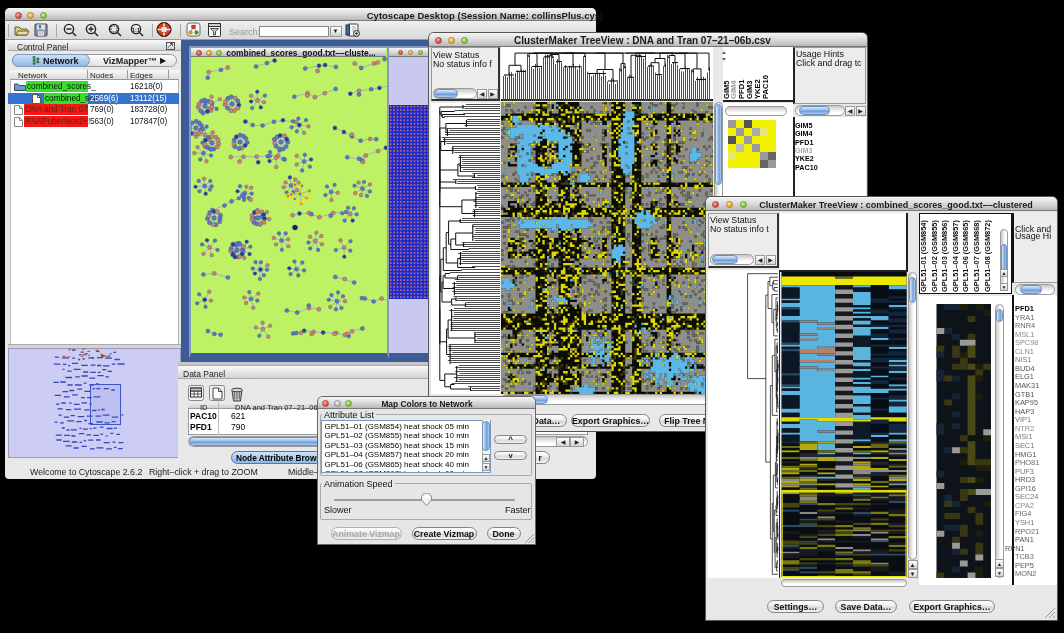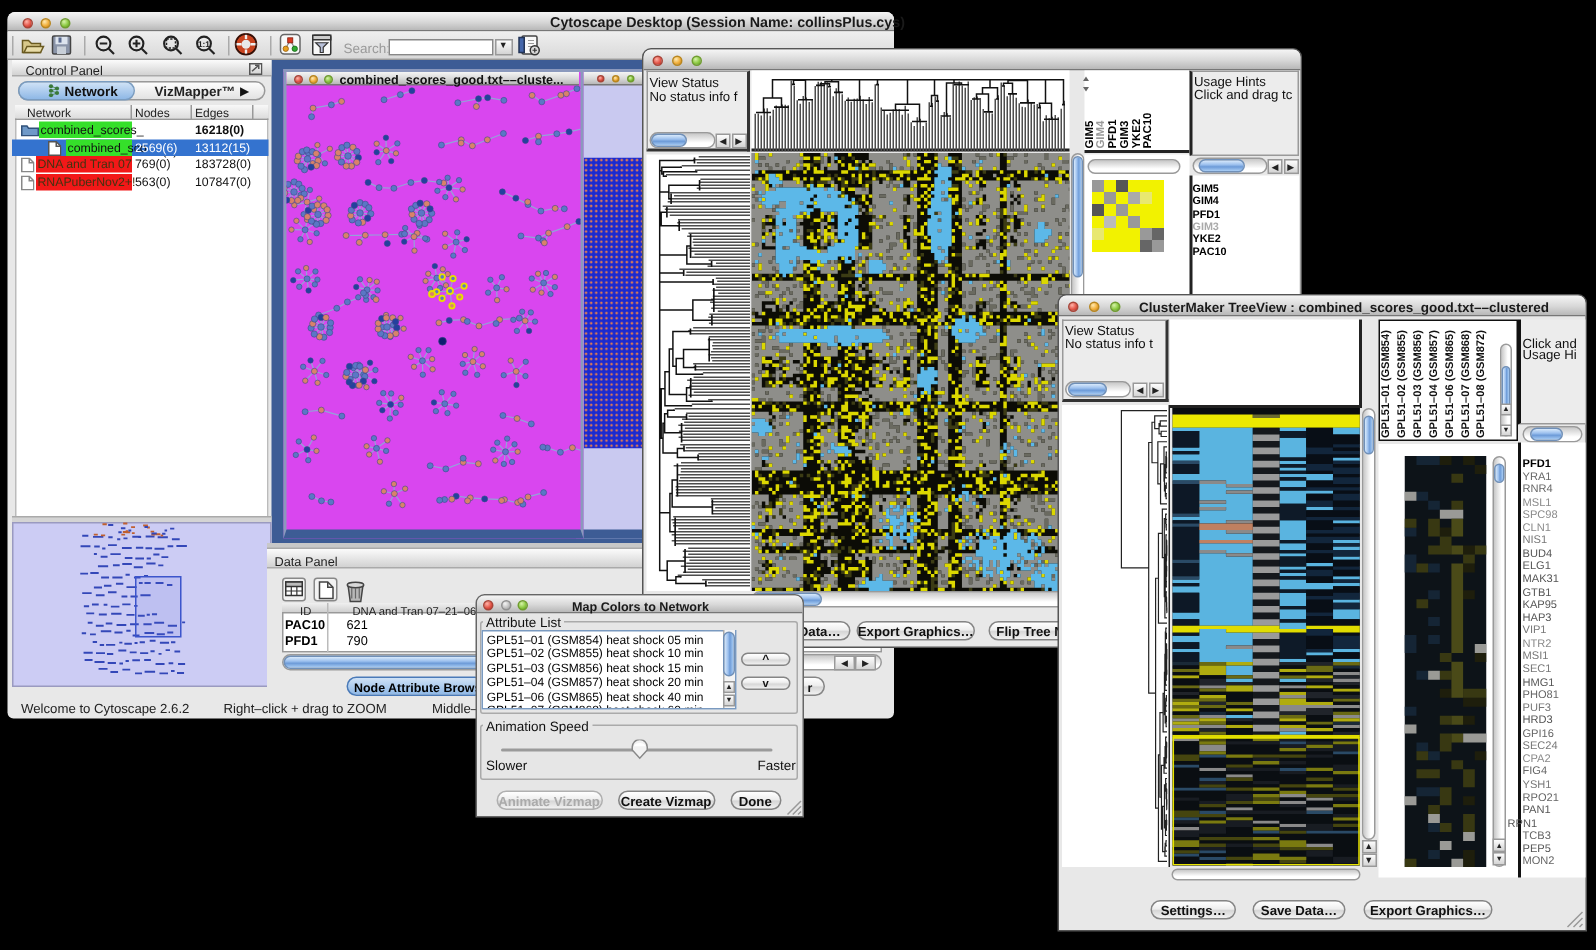--- a/index.html
+++ b/index.html
@@ -122,21 +122,21 @@
       <div class="t" style="left:122px;top:31px;font-size:8px;color:#222;font-weight:normal;">Edges</div>
       <div class="abs" style="left:79px;top:30px;width:1px;height:10px;background:#999"></div>
       <div class="abs" style="left:119px;top:30px;width:1px;height:10px;background:#999"></div>
       <div class="abs" style="left:160px;top:30px;width:1px;height:10px;background:#999"></div>
       <svg class="abs" style="left:6px;top:42px" width="12" height="9">
         <path d="M0.5 8.5 V2 L4 2 L5 3.5 L11.5 3.5 V8.5 Z" fill="#6f99c8" stroke="#31517a"></path>
       </svg>
       <div class="abs" style="left:18px;top:41px;width:62px;height:11px;background:#35e02a"></div>
       <div class="t" style="left:19px;top:42px;font-size:8.2px;color:#111;font-weight:normal;">combined_scores_</div>
       <div class="t" style="left:82px;top:42px;font-size:8.2px;color:#111;font-weight:normal;margin-top:14px;">2764(0)</div>
-      <div class="t" style="left:122px;top:42px;font-size:8.2px;color:#111;font-weight:bold;">16218(0)</div>
+      <div class="t" style="left:122px;top:42px;font-size:8.2px;color:#111;font-weight:normal;">16218(0)</div>
       <div class="abs" style="left:0px;top:52.5px;width:171px;height:11px;background:#3473cf"></div>
       <svg class="abs" style="left:24px;top:53.5px" width="9" height="10">
         <path d="M0.5 9.5 V0.5 H5.5 L8.5 3.5 V9.5 Z" fill="#fff" stroke="#555"></path>
         <path d="M5.5 0.5 V3.5 H8.5" fill="none" stroke="#555"></path>
       </svg>
       <div class="abs" style="left:36px;top:52.5px;width:44px;height:11px;background:#35e02a"></div>
       <div class="t" style="left:37px;top:53.5px;font-size:8.2px;color:#111;font-weight:normal;">combined_sco</div>
       <div class="t" style="left:82px;top:53.5px;font-size:8.2px;color:#fff;font-weight:normal;">2569(6)</div>
       <div class="t" style="left:122px;top:53.5px;font-size:8.2px;color:#fff;font-weight:normal;">13112(15)</div>
       <svg class="abs" style="left:6px;top:65px" width="9" height="10">
@@ -197,40 +197,40 @@
     <div class="t" style="left:226px;top:403px;font-size:8.5px;color:#000;font-weight:normal;">621</div>
     <div class="t" style="left:185px;top:414px;font-size:8.5px;color:#000;font-weight:bold;">PFD1</div>
     <div class="t" style="left:226px;top:414px;font-size:8.5px;color:#000;font-weight:normal;">790</div>
     <div class="sbtrack" style="left:183px;top:428px;width:400px;height:11px"></div>
     <div class="sbthumb" style="left:184px;top:429px;width:135px;height:9px"></div>
     <div class="sqbtn" style="left:551px;top:428.5px;width:14px;height:10px;font-size:6px">◀</div>
     <div class="sqbtn" style="left:565px;top:428.5px;width:14px;height:10px;font-size:6px">▶</div>
     <div class="abs" style="left:226px;top:443px;width:92px;height:13px;background:linear-gradient(#cfe2f6,#8fb8e6);border:1.5px solid #4a7ab8;border-radius:7px"></div>
     <div class="t" style="left:231px;top:445px;font-size:8.3px;color:#000;font-weight:bold;">Node Attribute Brows</div>
     <div class="abs pill" style="left:525px;top:443px;width:20px;height:13px;font-size:8.3px">r</div>
-    <div class="t" style="left:9px;top:459px;font-size:8.8px;color:#222;font-weight:normal;">Welcome to Cytoscape 2.6.2</div>
+    <div class="t" style="left:25px;top:459px;font-size:8.8px;color:#222;font-weight:normal;">Welcome to Cytoscape 2.6.2</div>
     <div class="t" style="left:144px;top:459px;font-size:8.8px;color:#222;font-weight:normal;">Right–click + drag  to  ZOOM</div>
     <div class="t" style="left:283px;top:459px;font-size:8.8px;color:#222;font-weight:normal;">Middle–click + drag  to  PAN</div>
   </div>
 <div class="abs" style="left:384px;top:46px;width:52px;height:313px;background:#c9c9f0;border:2px solid #8b99bd;border-bottom:6px solid #3d5c95">
     <div class="abs tb" style="left:0;top:0;width:48px;height:9px"></div>
     <div class="lite lr" style="left:12px;top:2px;width:5px;height:5px"></div>
     <div class="lite ly" style="left:22px;top:2px;width:5px;height:5px"></div>
     <div class="lite lg" style="left:32px;top:2px;width:5px;height:5px"></div>
   </div>
 <svg class="abs" style="left:389px;top:105px" width="41" height="194" viewBox="0 0 41 194">
 <defs>
       <pattern id="bluegrid" width="3.4" height="3.4" patternUnits="userSpaceOnUse">
         <rect width="3.4" height="3.4" fill="#1b2ad0"></rect>
         <circle cx="1.7" cy="1.7" r="0.9" fill="#d87858"></circle>
       </pattern>
     </defs>
 <rect width="41" height="194" fill="url(#bluegrid)"></rect>
   </svg>
-<div class="abs" style="left:189px;top:46px;width:200px;height:313px;background:#d946ef;border:2.5px solid #8b99bd;border-bottom:6px solid #3d5c95">
+<div class="abs" style="left:189px;top:46px;width:200px;height:313px;background:#bef264;border:2.5px solid #8b99bd;border-bottom:6px solid #3d5c95">
     <div class="abs tb" style="left:0;top:0;width:195px;height:9px"></div>
     <div class="lite lr" style="left:5px;top:1.5px;width:6px;height:6px"></div>
     <div class="lite ly" style="left:15px;top:1.5px;width:6px;height:6px"></div>
     <div class="lite lg" style="left:25px;top:1.5px;width:6px;height:6px"></div>
     <div class="t" style="left:110px;top:0px;font-size:8.4px;color:#111;font-weight:bold;transform:translateX(-50%)">combined_scores_good.txt––cluste...</div>
   </div>
 <svg class="abs" style="left:191px;top:57px" width="196" height="296" viewBox="191 57 196 296">
     <path d="M208.7 72.1L220.9 69.9M208.7 72.1L207.7 77.8M220.9 69.9L227.7 67.6M256.0 66.5L266.9 63.1M266.9 63.1L274.6 60.5M305.2 68.5L319.0 65.8M319.0 65.8L325.1 65.1M319.0 65.8L317.6 71.0M325.1 65.1L335.9 66.9M354.7 63.6L361.2 67.9M361.2 67.9L373.9 63.5M373.9 63.5L384.6 59.1M373.9 63.5L377.6 62.5M384.6 59.1L398.0 63.1M398.0 63.1L408.2 65.6M212.0 103.2L205.4 102.1M212.0 103.2L211.6 96.7M212.0 103.2L219.9 99.2M212.0 103.2L216.6 108.9M212.0 103.2L208.5 108.8M257.5 100.4L251.1 101.5M257.5 100.4L251.1 95.8M257.5 100.4L257.3 91.8M257.5 100.4L264.9 95.6M257.5 100.4L264.0 102.2M257.5 100.4L260.8 107.4M257.5 100.4L252.2 108.1M294.3 96.7L307.5 93.2M307.5 93.2L314.9 97.2M307.5 93.2L307.4 95.4M314.9 97.2L324.9 93.2M324.9 93.2L335.6 89.0M350.3 93.7L359.0 90.8M359.0 90.8L371.2 89.2M359.0 90.8L359.0 94.6M371.2 89.2L379.4 87.9M379.4 87.9L392.8 84.9M204.7 134.7L212.8 132.4M204.7 134.7L209.3 139.8M204.7 134.7L202.4 142.8M204.7 134.7L196.2 136.8M204.7 134.7L200.4 130.0M204.7 134.7L206.6 126.6M245.4 121.6L252.7 125.1M252.7 125.1L262.6 125.5M262.6 125.5L273.9 121.7M273.9 121.7L282.9 120.3M282.9 120.3L295.8 122.0M299.3 125.1L296.9 131.4M299.3 125.1L291.6 127.2M299.3 125.1L292.8 121.3M299.3 125.1L298.4 118.5M299.3 125.1L306.0 120.1M299.3 125.1L308.4 126.3M299.3 125.1L304.0 132.9M334.9 127.9L343.9 132.1M343.9 132.1L352.0 136.4M352.0 136.4L360.6 140.7M352.0 136.4L351.8 134.6M360.6 140.7L370.1 138.9M370.1 138.9L376.2 139.2M203.4 153.2L197.6 147.2M203.4 153.2L204.7 146.6M203.4 153.2L210.0 148.7M203.4 153.2L211.1 155.5M203.4 153.2L206.5 161.3M203.4 153.2L200.3 159.5M203.4 153.2L194.3 153.1M230.7 157.0L243.5 156.8M243.5 156.8L256.7 156.5M243.5 156.8L239.5 161.6M256.7 156.5L267.8 156.2M256.7 156.5L258.2 162.3M267.8 156.2L278.1 155.5M267.8 156.2L269.7 155.9M278.1 155.5L284.6 159.5M276.0 157.8L276.3 167.1M276.0 157.8L269.5 161.1M276.0 157.8L270.1 152.0M276.0 157.8L279.7 150.5M276.0 157.8L283.4 158.9M304.1 161.4L309.9 166.7M304.1 161.4L302.2 170.4M304.1 161.4L296.7 164.5M304.1 161.4L296.7 155.8M304.1 161.4L304.8 154.9M304.1 161.4L311.1 159.5M347.3 157.3L359.0 158.7M359.0 158.7L365.7 155.4M359.0 158.7L362.0 160.5M365.7 155.4L378.1 151.1M365.7 155.4L362.9 161.9M378.1 151.1L385.9 147.7M385.9 147.7L398.4 144.4M204.7 185.9L204.1 178.7M204.7 185.9L210.3 181.0M204.7 185.9L211.6 186.4M204.7 185.9L209.9 189.6M204.7 185.9L205.7 193.7M204.7 185.9L199.5 191.2M204.7 185.9L195.5 186.8M204.7 185.9L198.7 180.9M244.7 193.2L244.1 199.9M244.7 193.2L238.8 198.2M244.7 193.2L237.5 191.3M244.7 193.2L240.0 186.2M244.7 193.2L246.4 186.7M244.7 193.2L251.2 187.8M244.7 193.2L251.7 193.6M244.7 193.2L249.0 198.1M291.2 185.4L297.3 190.2M291.2 185.4L293.4 192.0M291.2 185.4L286.6 192.6M291.2 185.4L283.7 187.3M291.2 185.4L285.5 182.5M291.2 185.4L289.9 177.4M291.2 185.4L295.2 179.5M291.2 185.4L298.5 182.7M331.1 191.9L325.4 195.1M331.1 191.9L326.9 186.5M331.1 191.9L334.6 184.8M331.1 191.9L337.7 192.8M331.1 191.9L331.4 200.1M362.4 188.6L364.0 182.0M362.4 188.6L369.9 184.6M362.4 188.6L369.9 191.4M362.4 188.6L367.0 196.0M362.4 188.6L361.0 195.1M362.4 188.6L355.2 193.1M362.4 188.6L354.5 185.7M362.4 188.6L358.7 182.5M212.4 210.0L224.5 205.5M224.5 205.5L231.6 201.3M231.6 201.3L243.8 196.9M243.8 196.9L250.7 199.7M243.8 196.9L242.3 195.3M262.2 216.6L269.1 219.1M262.2 216.6L260.2 224.6M262.2 216.6L254.9 218.1M262.2 216.6L257.4 210.0M262.2 216.6L267.0 212.0M292.6 215.2L299.5 213.6M299.5 213.6L309.0 213.1M309.0 213.1L319.3 217.3M309.0 213.1L311.5 214.3M319.3 217.3L333.1 213.1M333.1 213.1L346.2 212.1M333.1 213.1L330.7 215.7M350.1 213.9L348.1 207.8M350.1 213.9L353.9 208.3M350.1 213.9L356.7 214.4M350.1 213.9L352.7 220.6M350.1 213.9L344.6 220.6M350.1 213.9L342.2 213.2M209.6 247.5L217.5 250.0M209.6 247.5L211.7 255.2M209.6 247.5L203.5 253.8M209.6 247.5L202.1 244.5M209.6 247.5L207.0 240.3M209.6 247.5L215.0 240.6M242.4 249.8L250.3 246.7M242.4 249.8L249.6 254.1M242.4 249.8L244.3 258.1M242.4 249.8L238.3 257.0M242.4 249.8L233.7 252.7M242.4 249.8L235.7 245.4M242.4 249.8L239.1 243.1M242.4 249.8L246.7 241.8M281.6 240.5L288.4 246.2M281.6 240.5L281.9 249.8M281.6 240.5L276.0 244.5M281.6 240.5L273.8 237.9M281.6 240.5L279.0 233.4M281.6 240.5L285.7 233.4M281.6 240.5L288.1 239.4M315.3 241.1L310.0 236.7M315.3 241.1L316.4 232.7M315.3 241.1L321.3 236.1M315.3 241.1L321.9 244.2M315.3 241.1L318.1 249.9M315.3 241.1L310.2 248.5M315.3 241.1L308.5 242.6M344.1 247.6L335.8 250.1M344.1 247.6L340.5 240.4M344.1 247.6L350.5 241.2M344.1 247.6L350.3 250.7M344.1 247.6L344.3 256.7M203.4 274.5L214.2 273.4M214.2 273.4L227.9 277.4M260.4 269.6L260.8 262.3M260.4 269.6L267.5 265.2M260.4 269.6L267.1 269.8M260.4 269.6L263.8 275.2M260.4 269.6L259.9 279.0M260.4 269.6L254.9 273.5M260.4 269.6L252.8 268.6M260.4 269.6L255.5 262.1M296.5 269.2L304.1 270.4M296.5 269.2L298.3 275.4M296.5 269.2L290.6 274.1M296.5 269.2L289.3 268.3M296.5 269.2L294.5 261.5M296.5 269.2L302.3 262.6M335.3 277.0L344.7 279.0M344.7 279.0L354.2 282.6M204.7 299.7L205.5 306.8M204.7 299.7L197.2 303.3M204.7 299.7L199.2 294.3M204.7 299.7L209.2 291.7M204.7 299.7L211.0 300.6M251.0 298.9L246.1 303.0M251.0 298.9L244.4 297.5M251.0 298.9L249.3 292.1M251.0 298.9L258.3 293.6M251.0 298.9L257.4 300.6M251.0 298.9L253.3 307.8M286.8 310.5L297.2 312.6M297.2 312.6L308.8 308.2M308.8 308.2L318.9 309.2M308.8 308.2L308.8 305.5M337.0 301.2L341.4 308.0M337.0 301.2L335.9 309.3M337.0 301.2L330.2 307.0M337.0 301.2L328.8 299.8M337.0 301.2L331.5 295.1M337.0 301.2L338.1 292.4M337.0 301.2L343.0 296.2M337.0 301.2L345.1 301.1M364.9 298.6L373.6 301.5M364.9 298.6L361.9 298.1M373.6 301.5L381.6 298.5M381.6 298.5L392.4 301.8M207.9 331.0L214.3 333.9M214.3 333.9L220.6 334.7M262.9 329.1L262.6 322.7M262.9 329.1L270.1 325.8M262.9 329.1L268.3 336.7M262.9 329.1L259.3 335.8M262.9 329.1L255.9 327.5M296.4 333.0L304.1 330.8M296.4 333.0L293.1 333.5M304.1 330.8L313.5 331.9M304.1 330.8L301.2 332.8M313.5 331.9L323.1 332.6M313.5 331.9L311.7 333.9M323.1 332.6L336.3 333.1M336.3 333.1L348.6 336.1M336.3 333.1L334.4 333.7M345.1 335.0L352.0 331.3M345.1 335.0L347.2 333.8M352.0 331.3L362.4 328.4M205.0 106.0L212.1 107.1M205.0 106.0L211.0 110.4M205.0 106.0L207.4 111.4M205.0 106.0L203.0 113.1M205.0 106.0L200.7 110.8M205.0 106.0L198.2 107.2M205.0 106.0L198.9 104.1M205.0 106.0L201.6 101.1M205.0 106.0L204.5 100.0M205.0 106.0L208.2 101.1M205.0 106.0L210.8 102.4M232.0 104.0L238.9 105.1M232.0 104.0L237.8 108.2M232.0 104.0L234.3 110.7M232.0 104.0L230.8 110.7M232.0 104.0L227.6 108.0M232.0 104.0L225.0 104.8M232.0 104.0L225.5 101.8M232.0 104.0L227.9 98.4M232.0 104.0L231.3 96.8M232.0 104.0L235.3 98.2M232.0 104.0L237.9 101.0M212.0 143.0L218.7 143.6M212.0 143.0L217.4 146.9M212.0 143.0L213.8 149.0M212.0 143.0L211.0 149.5M212.0 143.0L207.6 147.4M212.0 143.0L204.9 144.5M212.0 143.0L205.5 140.2M212.0 143.0L208.1 137.4M212.0 143.0L211.6 136.6M212.0 143.0L215.9 137.2M212.0 143.0L218.1 139.8M240.0 142.0L247.2 142.5M240.0 142.0L245.1 145.5M240.0 142.0L241.7 148.2M240.0 142.0L238.9 148.6M240.0 142.0L234.8 146.6M240.0 142.0L233.8 143.8M240.0 142.0L234.2 140.1M240.0 142.0L236.3 136.9M240.0 142.0L240.0 135.1M240.0 142.0L243.5 136.2M240.0 142.0L245.9 138.5M196.0 128.0L202.8 129.2M196.0 128.0L200.5 132.1M196.0 128.0L198.5 133.6M196.0 128.0L194.3 133.7M196.0 128.0L191.1 133.4M196.0 128.0L189.8 128.7M196.0 128.0L189.4 125.2M196.0 128.0L192.0 122.9M196.0 128.0L196.1 121.3M196.0 128.0L199.2 122.8M196.0 128.0L201.4 125.6M281.0 142.0L287.8 142.2M281.0 142.0L286.1 146.5M281.0 142.0L283.2 149.0M281.0 142.0L279.4 148.9M281.0 142.0L276.0 146.2M281.0 142.0L274.7 143.0M281.0 142.0L274.3 139.3M281.0 142.0L277.2 136.9M281.0 142.0L280.1 135.5M281.0 142.0L284.5 135.9M281.0 142.0L286.7 139.2M214.0 218.0L220.1 218.4M214.0 218.0L219.7 221.7M214.0 218.0L215.9 224.8M214.0 218.0L213.0 224.5M214.0 218.0L209.5 222.7M214.0 218.0L207.4 218.7M214.0 218.0L208.5 215.8M214.0 218.0L209.7 212.7M214.0 218.0L214.1 211.6M214.0 218.0L217.3 211.7M214.0 218.0L220.4 215.3M237.0 250.0L243.2 251.0M237.0 250.0L242.2 254.1M237.0 250.0L239.4 256.8M237.0 250.0L235.0 257.0M237.0 250.0L232.8 254.7M237.0 250.0L230.6 250.9M237.0 250.0L231.2 248.3M237.0 250.0L233.0 244.3M237.0 250.0L237.1 243.7M237.0 250.0L239.9 244.2M237.0 250.0L243.6 246.6M258.0 218.0L264.5 218.5M258.0 218.0L263.9 222.4M258.0 218.0L260.1 223.9M258.0 218.0L256.5 223.8M258.0 218.0L253.8 222.4M258.0 218.0L252.1 219.3M258.0 218.0L252.2 215.5M258.0 218.0L254.5 212.4M258.0 218.0L257.5 211.9M258.0 218.0L261.8 211.9M258.0 218.0L263.7 214.5M300.0 194.0L294.7 198.9M300.0 194.0L291.1 194.5M300.0 194.0L294.8 184.6M300.0 194.0L302.0 185.7M300.0 194.0L309.4 190.7M300.0 194.0L306.5 198.0M300.0 194.0L301.3 203.9" stroke="#94a2d8" stroke-width="0.8" fill="none"></path>
     <circle cx="208.7" cy="72.1" r="2.0" stroke="#3c4a8a" stroke-width="0.4" fill="#d9826a"></circle>
     <circle cx="220.9" cy="69.9" r="2.0" stroke="#3c4a8a" stroke-width="0.4" fill="#5b77c5"></circle>
@@ -644,20 +644,21 @@
     <circle cx="306.5" cy="198.0" r="1.8" stroke="#e8e000" stroke-width="1.2" fill="#d9826a"></circle>
     <circle cx="301.3" cy="203.9" r="1.8" stroke="#e8e000" stroke-width="1.2" fill="#d9826a"></circle>
     <circle cx="288.0" cy="196.0" r="2.0" stroke="#e8e000" stroke-width="1.2" fill="#d9826a"></circle>
     <circle cx="295.0" cy="227.5" r="2.6" stroke="#3c4a8a" stroke-width="0.4" fill="#101d70"></circle>
   </svg>
 <div class="abs" style="left:429px;top:33px;width:438px;height:398px;background:#e8e8e8;border-radius:5px 5px 0 0;box-shadow:0 0 0 1px #555">
     <div class="abs tb" style="left:0;top:0;width:438px;height:14px;border-radius:5px 5px 0 0"></div>
     <div class="lite lr" style="left:6px;top:4px;width:7px;height:7px"></div>
     <div class="lite ly" style="left:19px;top:4px;width:7px;height:7px"></div>
     <div class="lite lg" style="left:32px;top:4px;width:7px;height:7px"></div>
+    <div class="t" style="left:213.5px;top:1.5px;font-size:10px;color:#1a1a1a;font-weight:bold;transform:translateX(-50%)">ClusterMaker TreeView : DNA and Tran 07–21–06b.csv</div>
     <div class="abs" style="left:2px;top:14px;width:69px;height:54px;background:#ececec;border:1px solid #999;border-right:2px solid #333;border-bottom:2px solid #333"></div>
     <div class="t" style="left:4px;top:17px;font-size:8.8px;color:#111;font-weight:normal;">View Status</div>
     <div class="t" style="left:4px;top:26px;font-size:8.8px;color:#111;font-weight:normal;">No status info f</div>
     <div class="sbtrack" style="left:3.5px;top:55px;width:44px;height:11px"></div>
     <div class="sbthumb" style="left:5px;top:56px;width:24px;height:9px"></div>
     <div class="sqbtn" style="left:48px;top:55.5px;width:10px;height:10px;font-size:6px">◀</div>
     <div class="sqbtn" style="left:58.5px;top:55.5px;width:10px;height:10px;font-size:6px">▶</div>
     <div class="abs" style="left:72px;top:14px;width:212px;height:54px;background:#fff;border-bottom:2px solid #222"></div>
     <svg class="abs" style="left:72px;top:14px" width="212" height="54" viewBox="0 0 212 54">
       <path d="M2.5 28.9V54.0M4.5 28.7V54.0M6.5 30.0V54.0M8.5 25.3V54.0M10.5 25.2V54.0M12.5 30.2V54.0M14.5 26.1V54.0M16.5 23.4V54.0M18.5 25.0V54.0M20.5 22.6V54.0M22.5 22.8V54.0M24.5 23.2V54.0M26.5 6.7V54.0M28.5 10.2V54.0M30.5 19.8V54.0M32.5 22.1V54.0M34.5 17.0V54.0M36.5 18.0V54.0M38.5 21.0V54.0M40.5 19.6V54.0M42.5 10.3V54.0M44.5 7.5V54.0M46.5 7.5V54.0M48.5 8.6V54.0M50.5 7.9V54.0M52.5 11.9V54.0M54.5 17.1V54.0M56.5 11.9V54.0M58.5 13.8V54.0M60.5 15.8V54.0M62.5 20.2V54.0M64.5 18.0V54.0M66.5 20.9V54.0M68.5 18.8V54.0M70.5 18.7V54.0M72.5 16.9V54.0M74.5 19.3V54.0M76.5 22.4V54.0M78.5 17.6V54.0M80.5 21.1V54.0M82.5 9.2V54.0M84.5 9.3V54.0M86.5 24.6V54.0M88.5 26.6V54.0M90.5 29.4V54.0M92.5 28.1V54.0M94.5 26.0V54.0M96.5 25.8V54.0M98.5 25.9V54.0M100.5 29.5V54.0M102.5 23.5V54.0M104.5 28.7V54.0M106.5 34.5V54.0M108.5 37.0V54.0M110.5 31.1V54.0M112.5 32.1V54.0M114.5 37.0V54.0M116.5 34.6V54.0M118.5 21.1V54.0M120.5 21.7V54.0M122.5 17.4V54.0M124.5 21.0V54.0M126.5 29.6V54.0M128.5 27.7V54.0M130.5 28.5V54.0M132.5 31.1V54.0M134.5 8.7V54.0M136.5 10.2V54.0M138.5 7.3V54.0M140.5 10.0V54.0M142.5 11.5V54.0M144.5 7.3V54.0M146.5 19.7V54.0M148.5 17.8V54.0M150.5 17.3V54.0M152.5 19.6V54.0M154.5 25.6V54.0M156.5 28.4V54.0M158.5 27.9V54.0M160.5 28.7V54.0M162.5 18.9V54.0M164.5 16.5V54.0M166.5 8.0V54.0M168.5 10.4V54.0M170.5 17.1V54.0M172.5 15.0V54.0M174.5 15.2V54.0M176.5 18.1V54.0M178.5 21.8V54.0M180.5 24.2V54.0M182.5 24.5V54.0M184.5 19.4V54.0M186.5 21.5V54.0M188.5 22.6V54.0M190.5 22.3V54.0M192.5 23.1V54.0M194.5 33.9V54.0M196.5 29.9V54.0M198.5 31.9V54.0M200.5 30.9V54.0M202.5 29.7V54.0M204.5 31.1V54.0M206.5 25.5V54.0M208.5 20.2V54.0" stroke="#4d4d4d" stroke-width="1" fill="none"></path>

